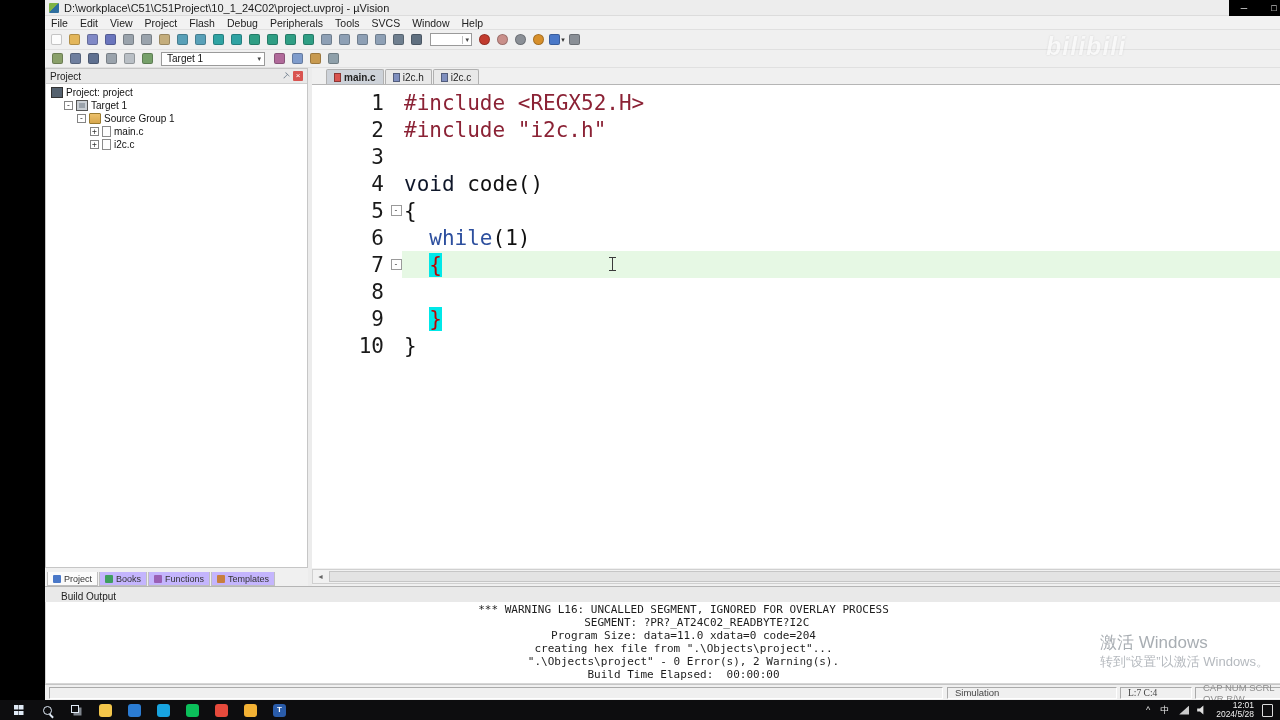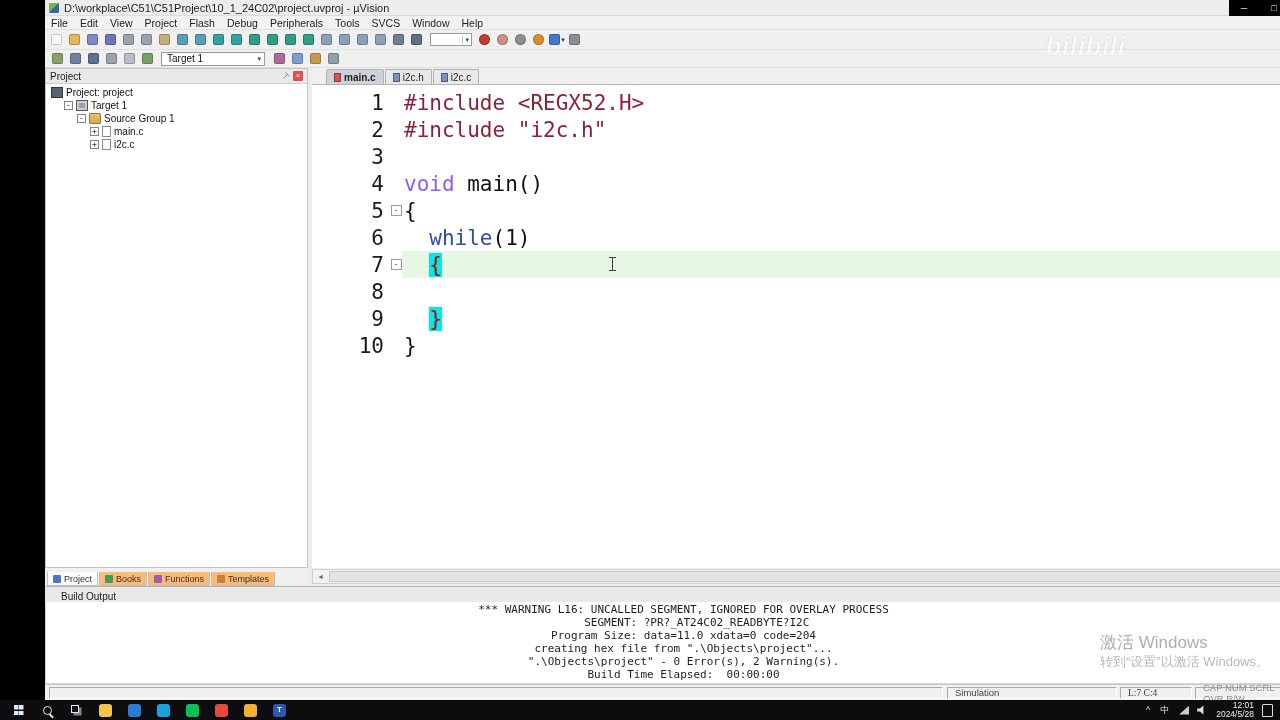--- a/index.html
+++ b/index.html
@@ -72,21 +72,21 @@
   .fold{width:12px;flex:none;display:flex;align-items:center;justify-content:center;}
   .fold[data-fold]::after{content:attr(data-fold);display:flex;align-items:center;justify-content:center;width:9px;height:9px;border:1px solid #9a9a9a;background:#fff;font:8px/7px "DejaVu Sans Mono",monospace;color:#444;}
   .codecell{flex:1;white-space:pre;padding-left:2px;font-size:21px;color:#111;height:27px;display:flex;align-items:center;}
   .tok{white-space:pre;}
   .caret{position:absolute;left:296px;top:172px;width:9px;height:15px;pointer-events:none;}
   .caret::before{content:"";position:absolute;left:4px;top:1px;bottom:1px;width:1px;background:#3a3a3a;}
   .caret::after{content:"";position:absolute;left:1px;right:1px;top:0;height:1px;background:#3a3a3a;box-shadow:0 13px 0 #3a3a3a;}
 
   
   .panel-tabs{position:absolute;left:0;top:568px;width:263px;height:18px;background:#f0f0f0;display:flex;align-items:flex-end;padding-left:2px;gap:1px;}
-  .ptab{display:inline-flex;align-items:center;gap:3px;height:14px;padding:0 5px;font-size:9px;color:#333;background:#fdba74;border:1px solid #bfbfbf;border-top:none;}
+  .ptab{display:inline-flex;align-items:center;gap:3px;height:14px;padding:0 5px;font-size:9px;color:#333;background:#c4b5fd;border:1px solid #bfbfbf;border-top:none;}
   .ptab[data-active="true"]{background:#fbfbfb;}
   .ptab-ico{width:8px;height:8px;border-radius:1px;display:inline-block;background:#888;}
   .hscroll{position:absolute;left:267px;top:569px;right:2px;height:15px;background:#f1f1f1;border:1px solid #d0d0d0;display:flex;align-items:center;}
   .sb-btn{width:15px;text-align:center;font-size:7px;color:#666;flex:none;}
   .sb-thumb{flex:1;height:11px;margin:0 1px;background:#e3e3e3;border:1px solid #c6c6c6;}
 
   
   .bo-header{position:absolute;left:0;top:586px;right:0;height:20px;background:#e9e9e9;border-top:1px solid #b5b5b5;border-bottom:1px solid #d0d0d0;display:flex;align-items:center;font-size:10px;color:#222;padding-left:16px;}
   .bo-header .phx{margin-left:auto;margin-right:5px;}
   .bo-body{position:absolute;left:0;top:602px;right:0;height:82px;background:#fff;border:1px solid #d6d6d6;border-top:none;font-family:"DejaVu Sans Mono",monospace;font-size:11px;line-height:13px;color:#1d1d1d;padding:1px 0 0 3px;overflow:hidden;text-align:center;}
@@ -446,21 +446,21 @@
             <span class="fold"></span>
             <span class="codecell">
               <span class="toks"></span>
             </span>
           </div>
 
           <div class="line">
             <span class="num">4</span>
             <span class="fold"></span>
             <span class="codecell">
-              <span class="toks"><span class="tok" style="color: #8b5cf6;">void</span><span class="tok"> main()</span></span>
+              <span class="toks"><span class="tok" style="color: #0f172a;">void</span><span class="tok"> code()</span></span>
             </span>
           </div>
 
           <div class="line">
             <span class="num">5</span>
             <span class="fold" data-fold="-"></span>
             <span class="codecell">
               <span class="toks"><span class="tok">{</span></span>
             </span>
           </div>

